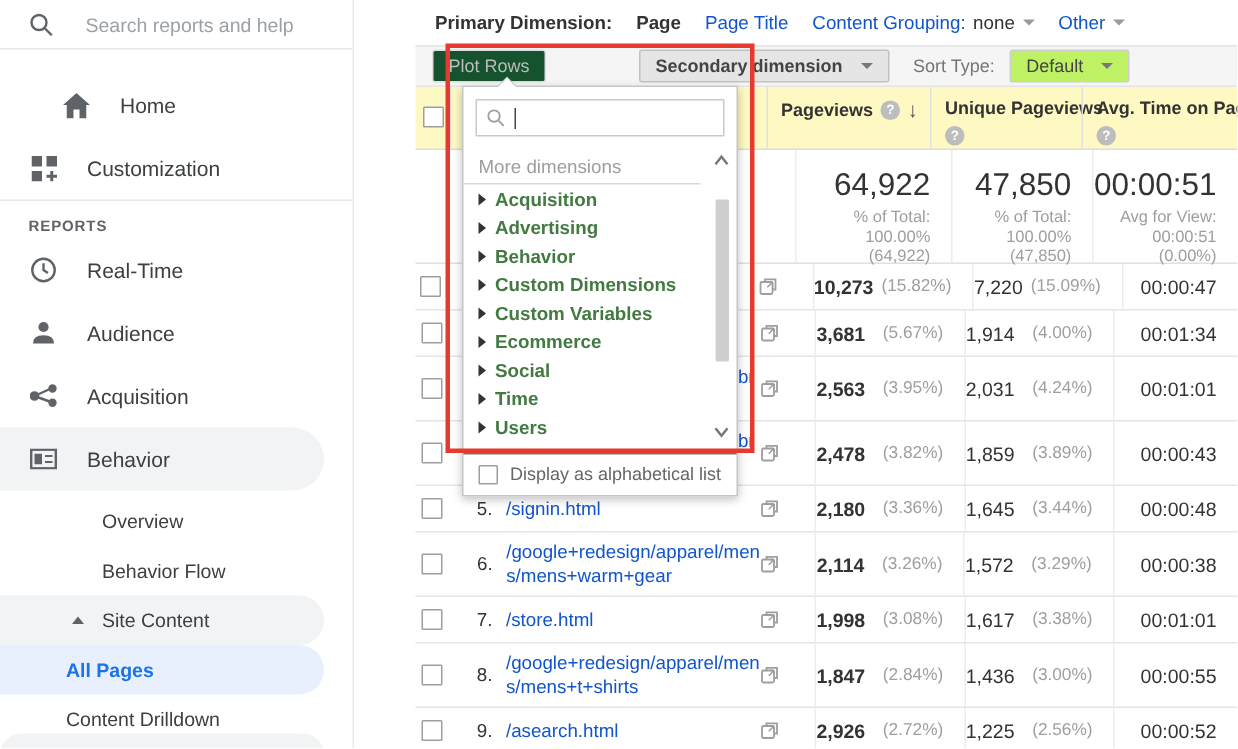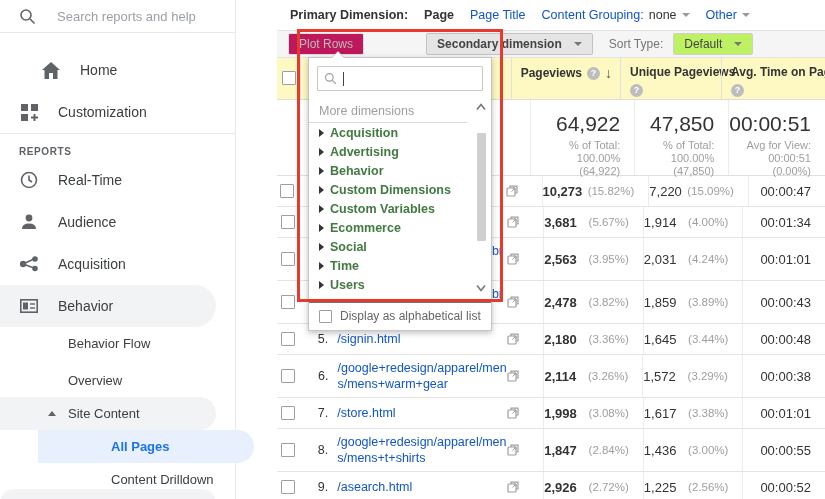--- a/index.html
+++ b/index.html
@@ -12,40 +12,40 @@
   .search-row { height:33px; display:flex; align-items:center; padding-left:19px; border-bottom:1px solid #e8e8e8; }
   .search-row .ph { color:#9aa0a6; font-size:13px; margin-left:21px; }
   .nav-item { height:42px; display:flex; align-items:center; padding-left:19px; color:#3c4043; font-size:14px; cursor:pointer; }
   .nav-item .ic { width:20px; display:flex; justify-content:center; }
   .nav-item .lbl { margin-left:19px; }
   .nav-item.first { margin-top:16px;padding-left:41px; }
   .divider { border-bottom:1px solid #e8e8e8; }
   .reports-label { font-size:10px; font-weight:bold; color:#5f6368; letter-spacing:.6px; padding:12px 0 2px 19px; }
   .pill-gray { background:#f1f3f4; width:216px; border-radius:0 21px 21px 0; }
   .sub-item { height:33px; display:flex; align-items:center; padding-left:68px; font-size:13px; color:#3c4043; cursor:pointer; }
-  .sub-item.lvl2 { padding-left:73px;margin-left:38px; }
+  .sub-item.lvl2 { padding-left:44px; }
   .sub-item .tri-up { width:0; height:0; border-left:4px solid transparent; border-right:4px solid transparent; border-bottom:5px solid #5f6368; margin-right:12px; margin-left:-20px; }
   .pill-blue { background:#e8f0fe; width:216px; border-radius:0 17px 17px 0; color:#1a73e8 !important; font-weight:bold; }
   .pill-partial { position:absolute; bottom:-6px; left:0; width:216px; height:16px; background:#f1f3f4; border-radius:14px 14px 0 0; }
   svg.sic { stroke:#5f6368; fill:none; stroke-width:1.6; }
   svg.sicf { fill:#5f6368; stroke:none; }
 
   
   .main { position:absolute; left:237px; top:0; right:0; height:100%;margin-left:40px; }
 
   .dim-bar { height:30px; display:flex; align-items:center; padding-left:13px; font-size:12.5px; gap:16px; background:#fff; }
   .dim-bar .strong { font-weight:bold; color:#333; }
   .dim-bar a { color:#15c; text-decoration:none; cursor:pointer; }
   .grp { display:flex; align-items:center; gap:5px; }
   .grp .val { color:#333; }
   .caret { width:0; height:0; border-left:4px solid transparent; border-right:4px solid transparent; border-top:4px solid #9a9a9a; display:inline-block; }
 
   .toolbar { height:28px; background:#f5f5f5; border-top:1px solid #e4e4e4; border-bottom:1px solid #e4e4e4; display:flex; align-items:center; padding-left:11px; gap:10px; font-size:12px; }
   .btn { border:1px solid #cfcfcf; border-radius:2px; padding:3px 10px; background:#bef264; color:#444; display:flex; align-items:center; gap:12px; cursor:pointer; }
-  .btn.disabled { color:#bcbcbc; background:#be185d; border-color:#dedede; cursor:default; }
+  .btn.disabled { color:#bcbcbc; background:#14532d; border-color:#dedede; cursor:default; }
   .btn.pressed { background:#e5e5e5; border-color:#c2c2c2; }
   .sort-label { color:#757575; margin-left:6px; }
 
   
   .grid { position:absolute; top:58px; left:0; right:0; }
   .thead { display:flex; background:#fef9c3; border-bottom:1px solid #dcdcdc; height:42px; font-size:12px; font-weight:bold; color:#333; }
   .thead > div { border-left:1px solid #e0e0e0; padding-top:7px; }
   .thead > div:first-child { border-left:none; }
   .col-check { width:28px; display:flex; justify-content:center; }
   .col-page { width:245px; }
@@ -179,25 +179,25 @@
         <svg width="18" height="14" viewBox="0 0 18 14">
             <rect x="0.8" y="0.8" width="16.4" height="12.4" fill="none" stroke="#5f6368" stroke-width="1.6"></rect>
             <rect x="3" y="3.5" width="5" height="7" fill="#5f6368"></rect>
             <line x1="10" y1="5" x2="15" y2="5" stroke="#5f6368" stroke-width="1.4"></line>
             <line x1="10" y1="9" x2="15" y2="9" stroke="#5f6368" stroke-width="1.4"></line>
           </svg>
       </span>
       <span class="lbl">Behavior</span>
     </div>
 
+    <div class="sub-item" style="margin-top:4px;">
+      <span>Overview</span>
+    </div>
     <div class="sub-item">
       <span>Behavior Flow</span>
-    </div>
-    <div class="sub-item" style="margin-top:4px;">
-      <span>Overview</span>
     </div>
     <div class="sub-item pill-gray">
       <span class="tri-up"></span>
       <span>Site Content</span>
     </div>
     <div class="sub-item lvl2 pill-blue">
       <span>All Pages</span>
     </div>
     <div class="sub-item lvl2">
       <span>Content Drilldown</span>

